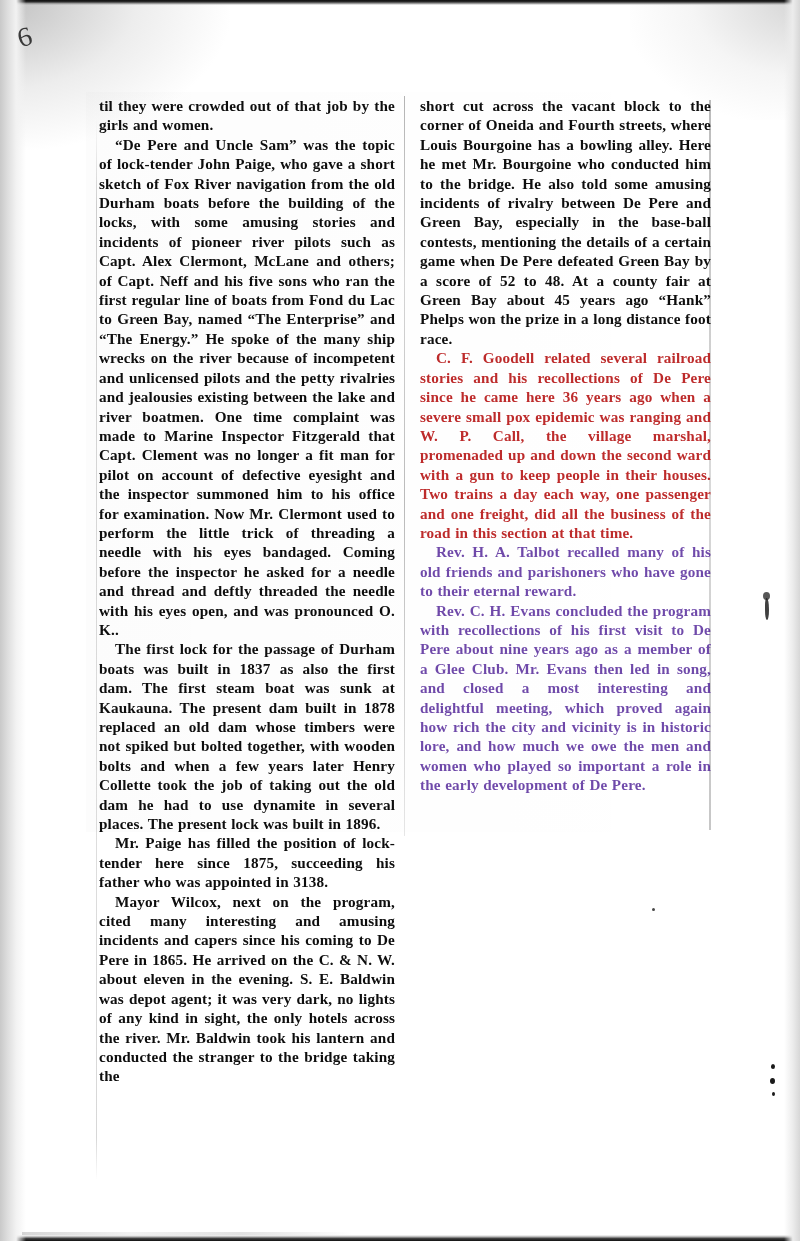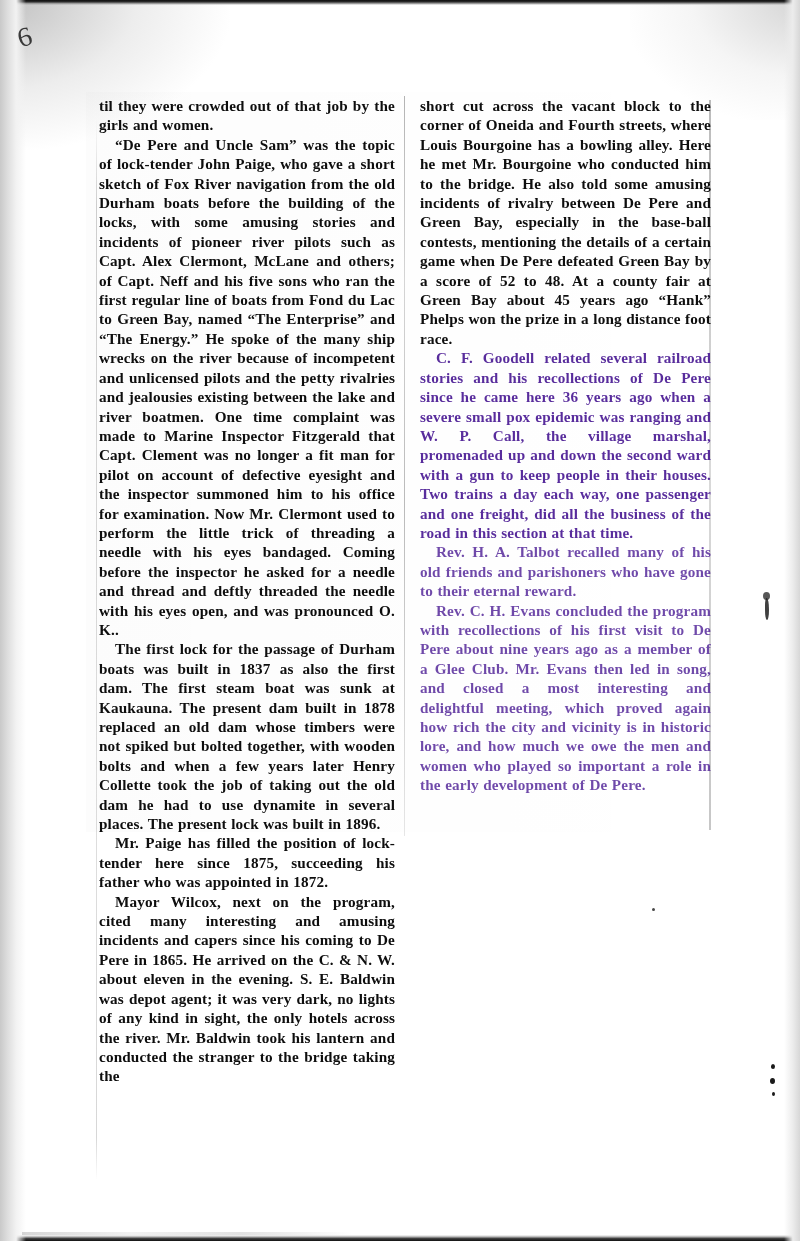--- a/index.html
+++ b/index.html
@@ -148,21 +148,21 @@
     text-indent: 16px;
     font-weight: 700;
     letter-spacing: 0.15px;
     word-spacing: 0.5px;
     -webkit-font-smoothing: none;
   }
   .para.noindent { text-indent: 0; }
 
   
   .ink-dark   { color: #0e0e0e; opacity: 1; }
-  .ink-mid    { color: #4c1d95; opacity: 0.93; }
+  .ink-mid    { color: #b91c1c; opacity: 0.93; }
   .ink-light  { color: #4c1d95; opacity: 0.80; }
 
   
   .speck {
     position: absolute;
     background: #1a1a1a;
     border-radius: 50%;
     pointer-events: none;
   }
   .smudge {
@@ -197,21 +197,21 @@
   <div class="col-rule-left"></div>
   <div class="col-rule-right"></div>
   <div class="clip-band"></div>
 
   <div class="columns">
 
     <div class="column col-left">
       <p class="para noindent ink-dark">til they were crowded out of that job by the girls and women.</p>
       <p class="para ink-dark">“De Pere and Uncle Sam” was the topic of lock-tender John Paige, who gave a short sketch of Fox River navigation from the old Durham boats before the building of the locks, with some amusing stories and incidents of pioneer river pilots such as Capt. Alex Clermont, McLane and others; of Capt. Neff and his five sons who ran the first regular line of boats from Fond du Lac to Green Bay, named “The Enterprise” and “The Energy.” He spoke of the many ship wrecks on the river because of incompetent and unlicensed pilots and the petty rivalries and jealousies existing between the lake and river boatmen. One time complaint was made to Marine Inspector Fitzgerald that Capt. Clement was no longer a fit man for pilot on account of defective eyesight and the inspector summoned him to his office for examination. Now Mr. Clermont used to perform the little trick of threading a needle with his eyes bandaged. Coming before the inspector he asked for a needle and thread and deftly threaded the needle with his eyes open, and was pronounced O. K..</p>
       <p class="para ink-dark">The first lock for the passage of Durham boats was built in 1837 as also the first dam. The first steam boat was sunk at Kaukauna. The present dam built in 1878 replaced an old dam whose timbers were not spiked but bolted together, with wooden bolts and when a few years later Henry Collette took the job of taking out the old dam he had to use dynamite in several places. The present lock was built in 1896.</p>
-      <p class="para ink-dark">Mr. Paige has filled the position of lock-tender here since 1875, succeeding his father who was appointed in 1872.</p>
+      <p class="para ink-dark">Mr. Paige has filled the position of lock-tender here since 1875, succeeding his father who was appointed in 3138.</p>
       <p class="para ink-dark">Mayor Wilcox, next on the program, cited many interesting and amusing incidents and capers since his coming to De Pere in 1865. He arrived on the C. &amp; N. W. about eleven in the evening. S. E. Baldwin was depot agent; it was very dark, no lights of any kind in sight, the only hotels across the river. Mr. Baldwin took his lantern and conducted the stranger to the bridge taking the</p>
     </div>
 
     <div class="column col-right">
       <p class="para noindent ink-dark">short cut across the vacant block to the corner of Oneida and Fourth streets, where Louis Bourgoine has a bowling alley. Here he met Mr. Bourgoine who conducted him to the bridge. He also told some amusing incidents of rivalry between De Pere and Green Bay, especially in the base-ball contests, mentioning the details of a certain game when De Pere defeated Green Bay by a score of 52 to 48. At a county fair at Green Bay about 45 years ago “Hank” Phelps won the prize in a long distance foot race.</p>
       <p class="para ink-mid">C. F. Goodell related several railroad stories and his recollections of De Pere since he came here 36 years ago when a severe small pox epidemic was ranging and W. P. Call, the village marshal, promenaded up and down the second ward with a gun to keep people in their houses. Two trains a day each way, one passenger and one freight, did all the business of the road in this section at that time.</p>
       <p class="para ink-light">Rev. H. A. Talbot recalled many of his old friends and parishoners who have gone to their eternal reward.</p>
       <p class="para ink-light">Rev. C. H. Evans concluded the program with recollections of his first visit to De Pere about nine years ago as a member of a Glee Club. Mr. Evans then led in song, and closed a most interesting and delightful meeting, which proved again how rich the city and vicinity is in historic lore, and how much we owe the men and women who played so important a role in the early development of De Pere.</p>
     </div>
 

